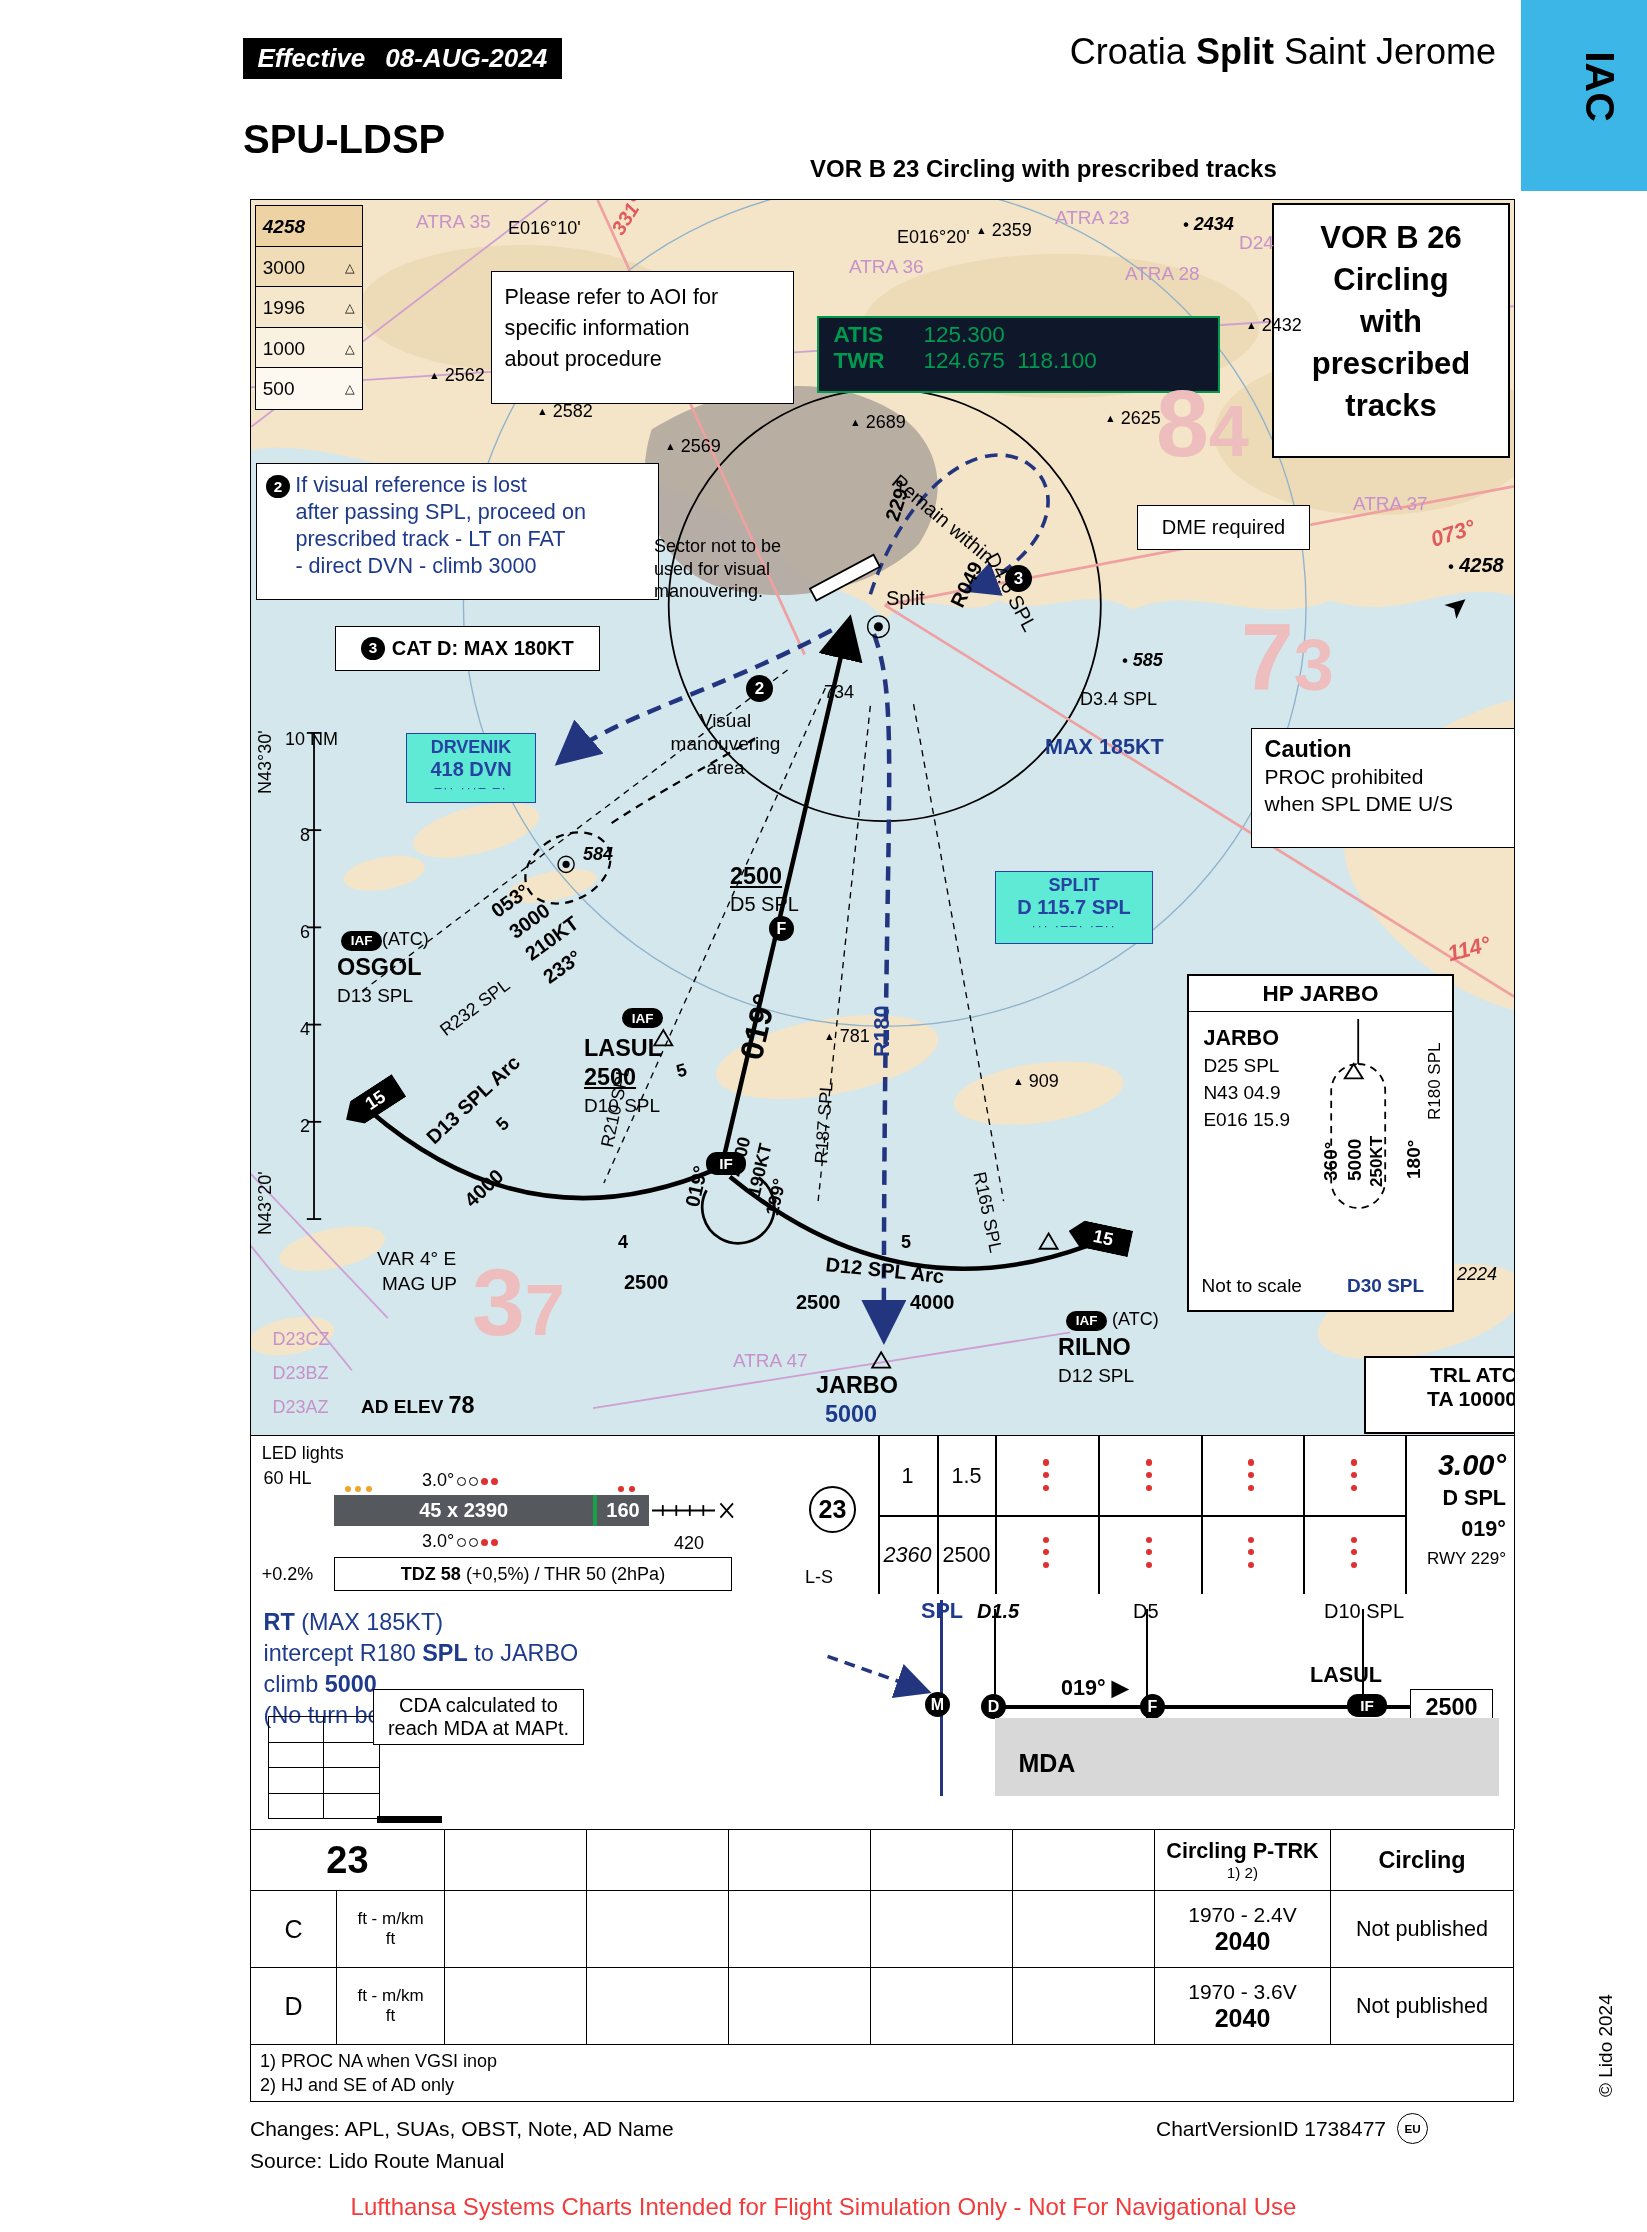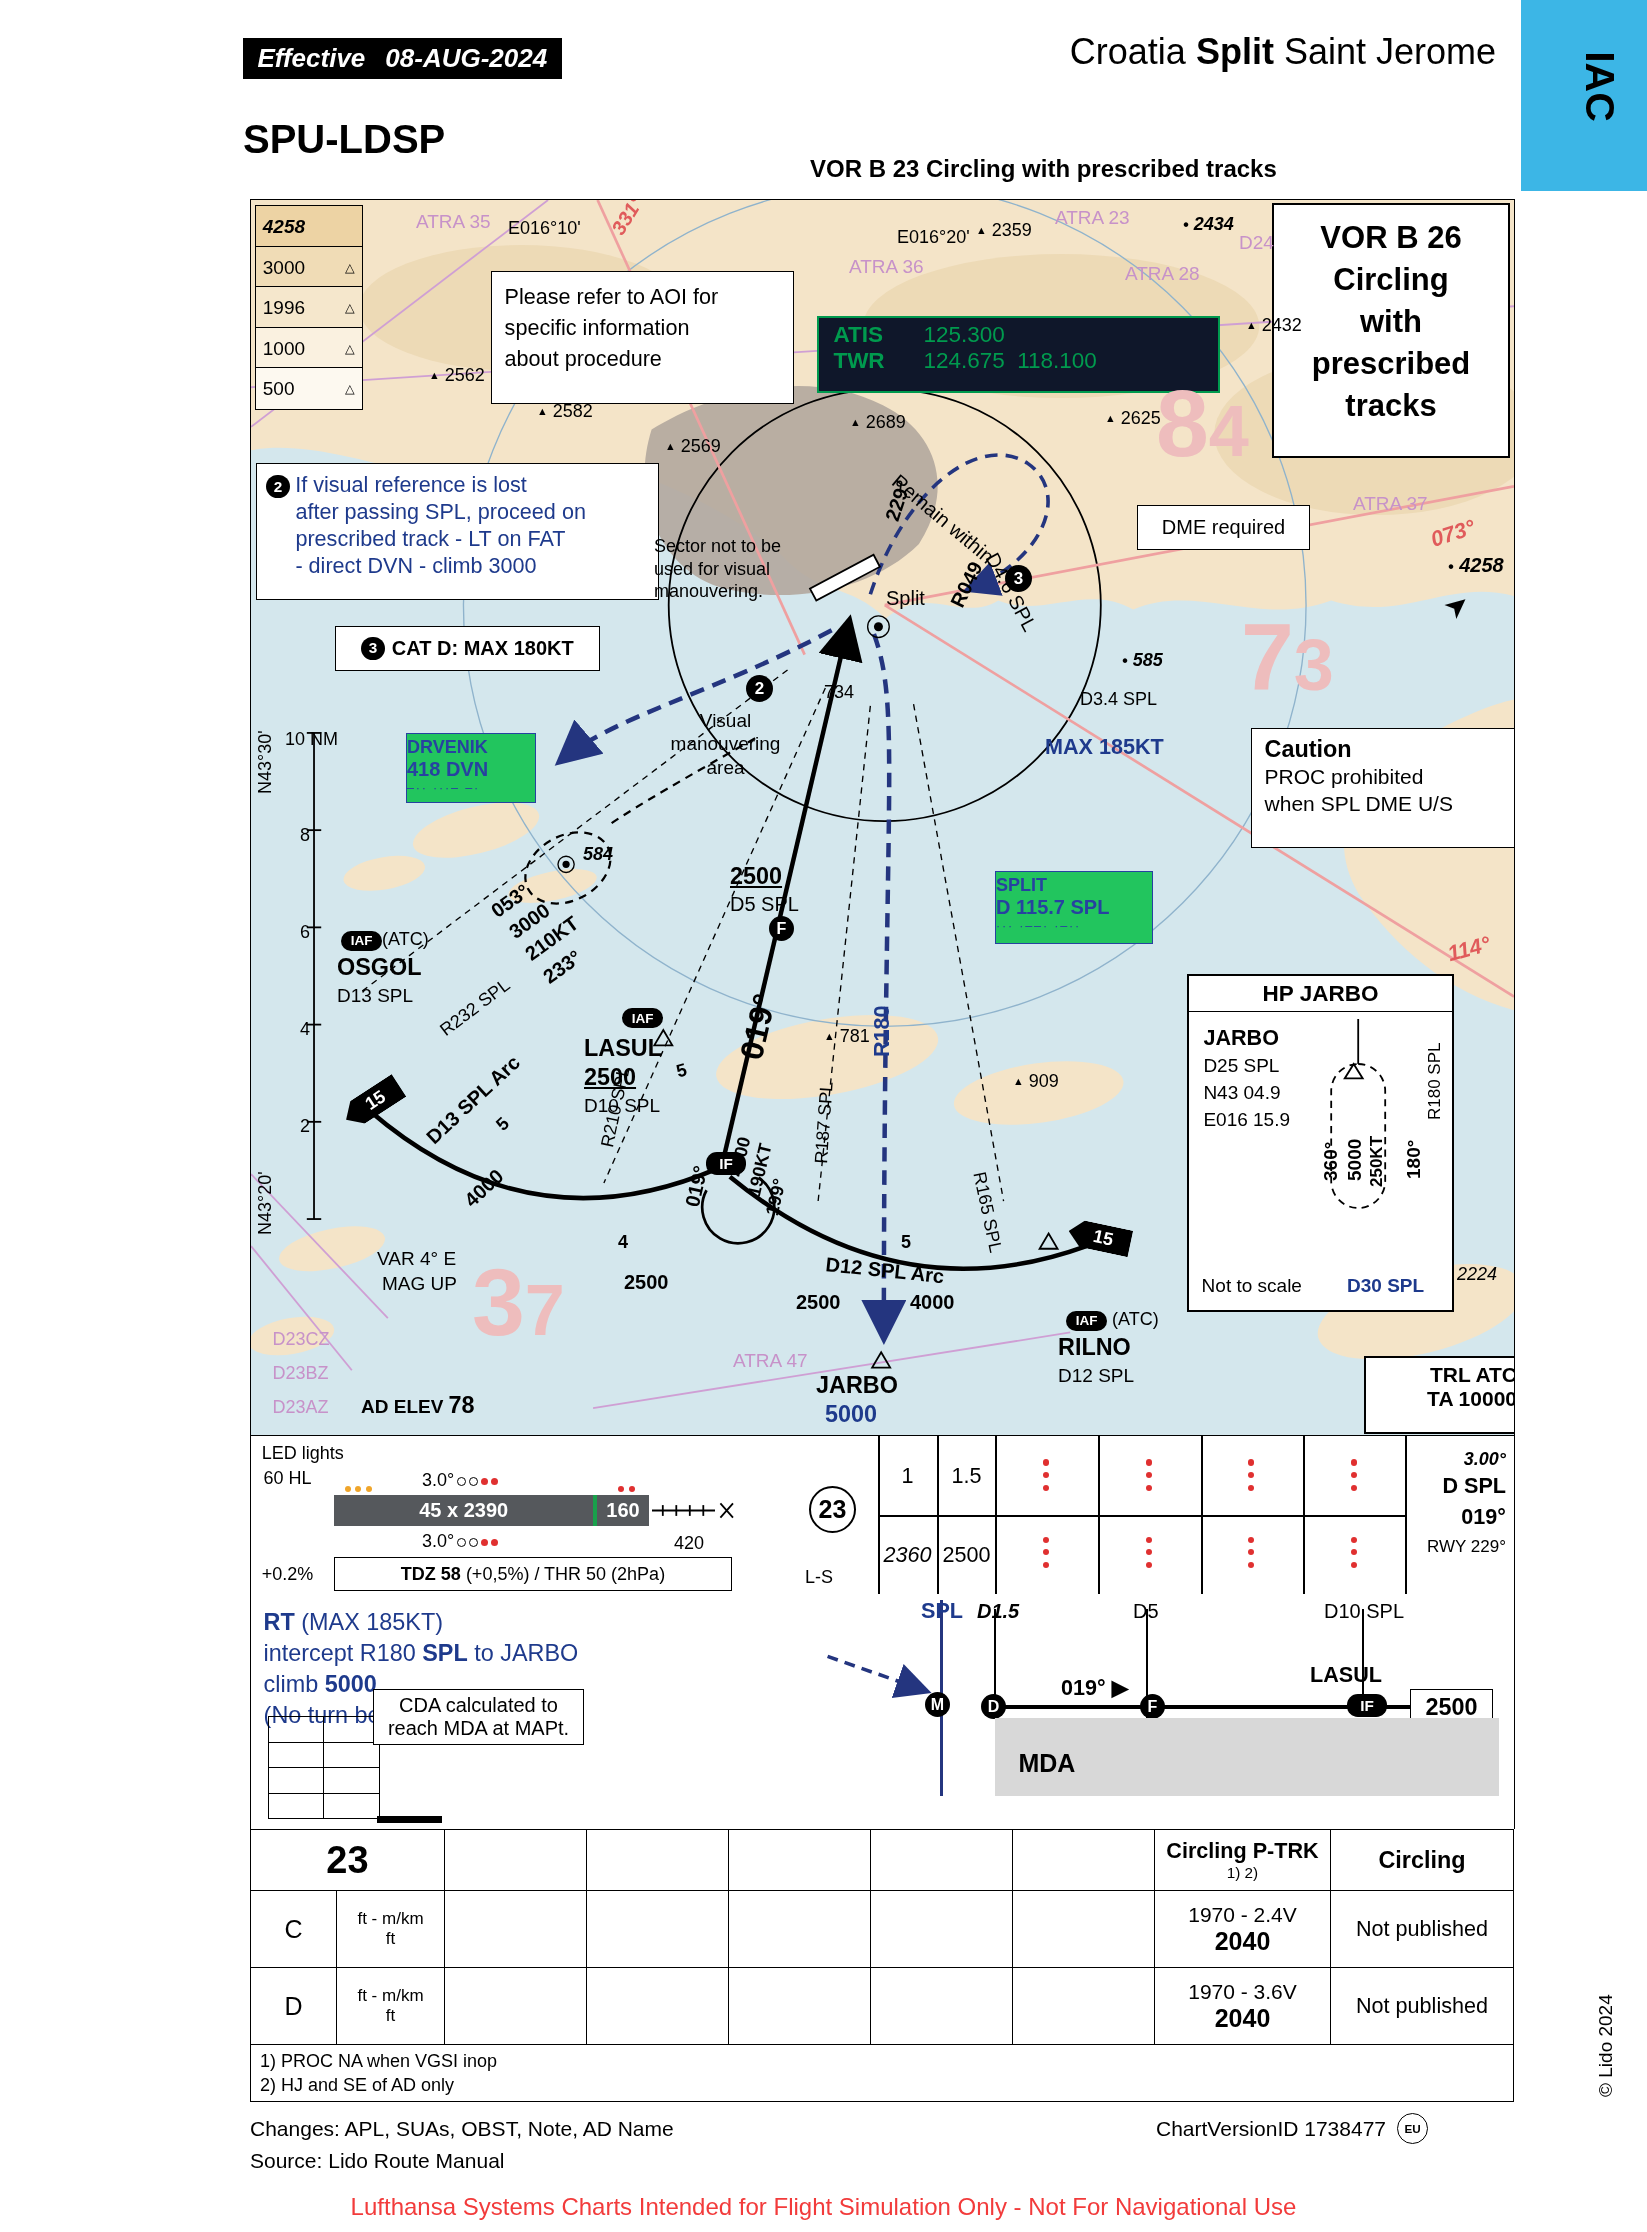--- a/index.html
+++ b/index.html
@@ -4,21 +4,21 @@
 <style>
   html,body{margin:0;padding:0;background:#888}
   .page{position:relative;width:1647px;height:2232px;background:#fff;font-family:"Liberation Sans",sans-serif;color:#000;overflow:hidden}
   .ab{position:absolute}
   .lbl{position:absolute;white-space:nowrap;font-size:18px;line-height:1.15}
   .b{font-weight:bold}.i{font-style:italic}
   .blue{color:#1e3a8c}.grn{color:#009a4e}.redt{color:#e05b5b}.pur{color:#c792c9}
   .mora{position:absolute;color:#eebdbd;font-weight:bold;font-size:95px;line-height:1;white-space:nowrap}
   .mora .sm{font-size:72px}
   .box{border:1.8px solid #000;background:#fff}
-  .nbox{position:absolute;border:1.8px solid #2742a0;background:#22c55e;color:#2742a0;text-align:left}
+  .nbox{position:absolute;border:1.8px solid #2742a0;background:#5eead4;color:#2742a0;text-align:center}
   .badge{display:inline-flex;align-items:center;justify-content:center;background:#000;color:#fff;border-radius:50%;font-weight:bold}
   .pill{display:inline-flex;align-items:center;justify-content:center;background:#000;color:#fff;border-radius:10.8px;font-weight:bold}
   .tri{font-size:10.8px;vertical-align:1.8px}
   .dot8{font-size:16px}
   .r{transform-origin:left top}
   .vline{position:absolute;background:#000}
   .hline{position:absolute;background:#000}
   .map{position:absolute;left:250px;top:199px;width:1263px;height:1236px;border:1.8px solid #000;background:#d4e7ed;overflow:hidden}
   .legbox{position:absolute;left:3.6px;width:92px;height:41px;border:1.8px solid #000;display:flex;align-items:center;justify-content:space-between;padding:0 7.2px;font-size:19px}
   .rwyflag{position:absolute;width:56px;height:27px;background:#000;color:#fff;font-weight:bold;font-size:18px;display:flex;align-items:center;justify-content:center;clip-path:polygon(0 50%,22% 0,100% 0,100% 100%,22% 100%);padding-left:7.2px}
@@ -394,21 +394,21 @@
     <div class="rdot" style="left:895px;top:101px"></div>
       <div class="rdot" style="left:895px;top:113px"></div>
       <div class="rdot" style="left:895px;top:126px"></div>
     <div class="rdot" style="left:997px;top:101px"></div>
       <div class="rdot" style="left:997px;top:113px"></div>
       <div class="rdot" style="left:997px;top:126px"></div>
     <div class="rdot" style="left:1100px;top:101px"></div>
       <div class="rdot" style="left:1100px;top:113px"></div>
       <div class="rdot" style="left:1100px;top:126px"></div>
     <div class="ab" style="left:1158px;top:12.6px;width:97px;text-align:right">
-      <div class="i b" style="font-size:18px">3.00°</div>
+      <div class="i b" style="font-size:29px">3.00°</div>
       <div class="b" style="font-size:21.6px;line-height:31px">D SPL</div>
       <div class="b" style="font-size:21.6px;line-height:31px">019°</div>
       <div style="font-size:17px;line-height:29px">RWY 229°</div>
     </div>
   </div>
 
   <div class="ab" style="left:250px;top:1594px;width:1263px;height:235px;border-left:1.8px solid #000;border-right:1.8px solid #000;background:#fff">
     <div class="ab" style="left:12.6px;top:12.6px;font-size:23.4px;line-height:31px">
       <div class="blue"><span class="b">RT</span><span> (MAX 185KT)</span></div>
       <div class="blue"><span>intercept R180 </span><span class="b">SPL</span><span> to JARBO</span></div>

